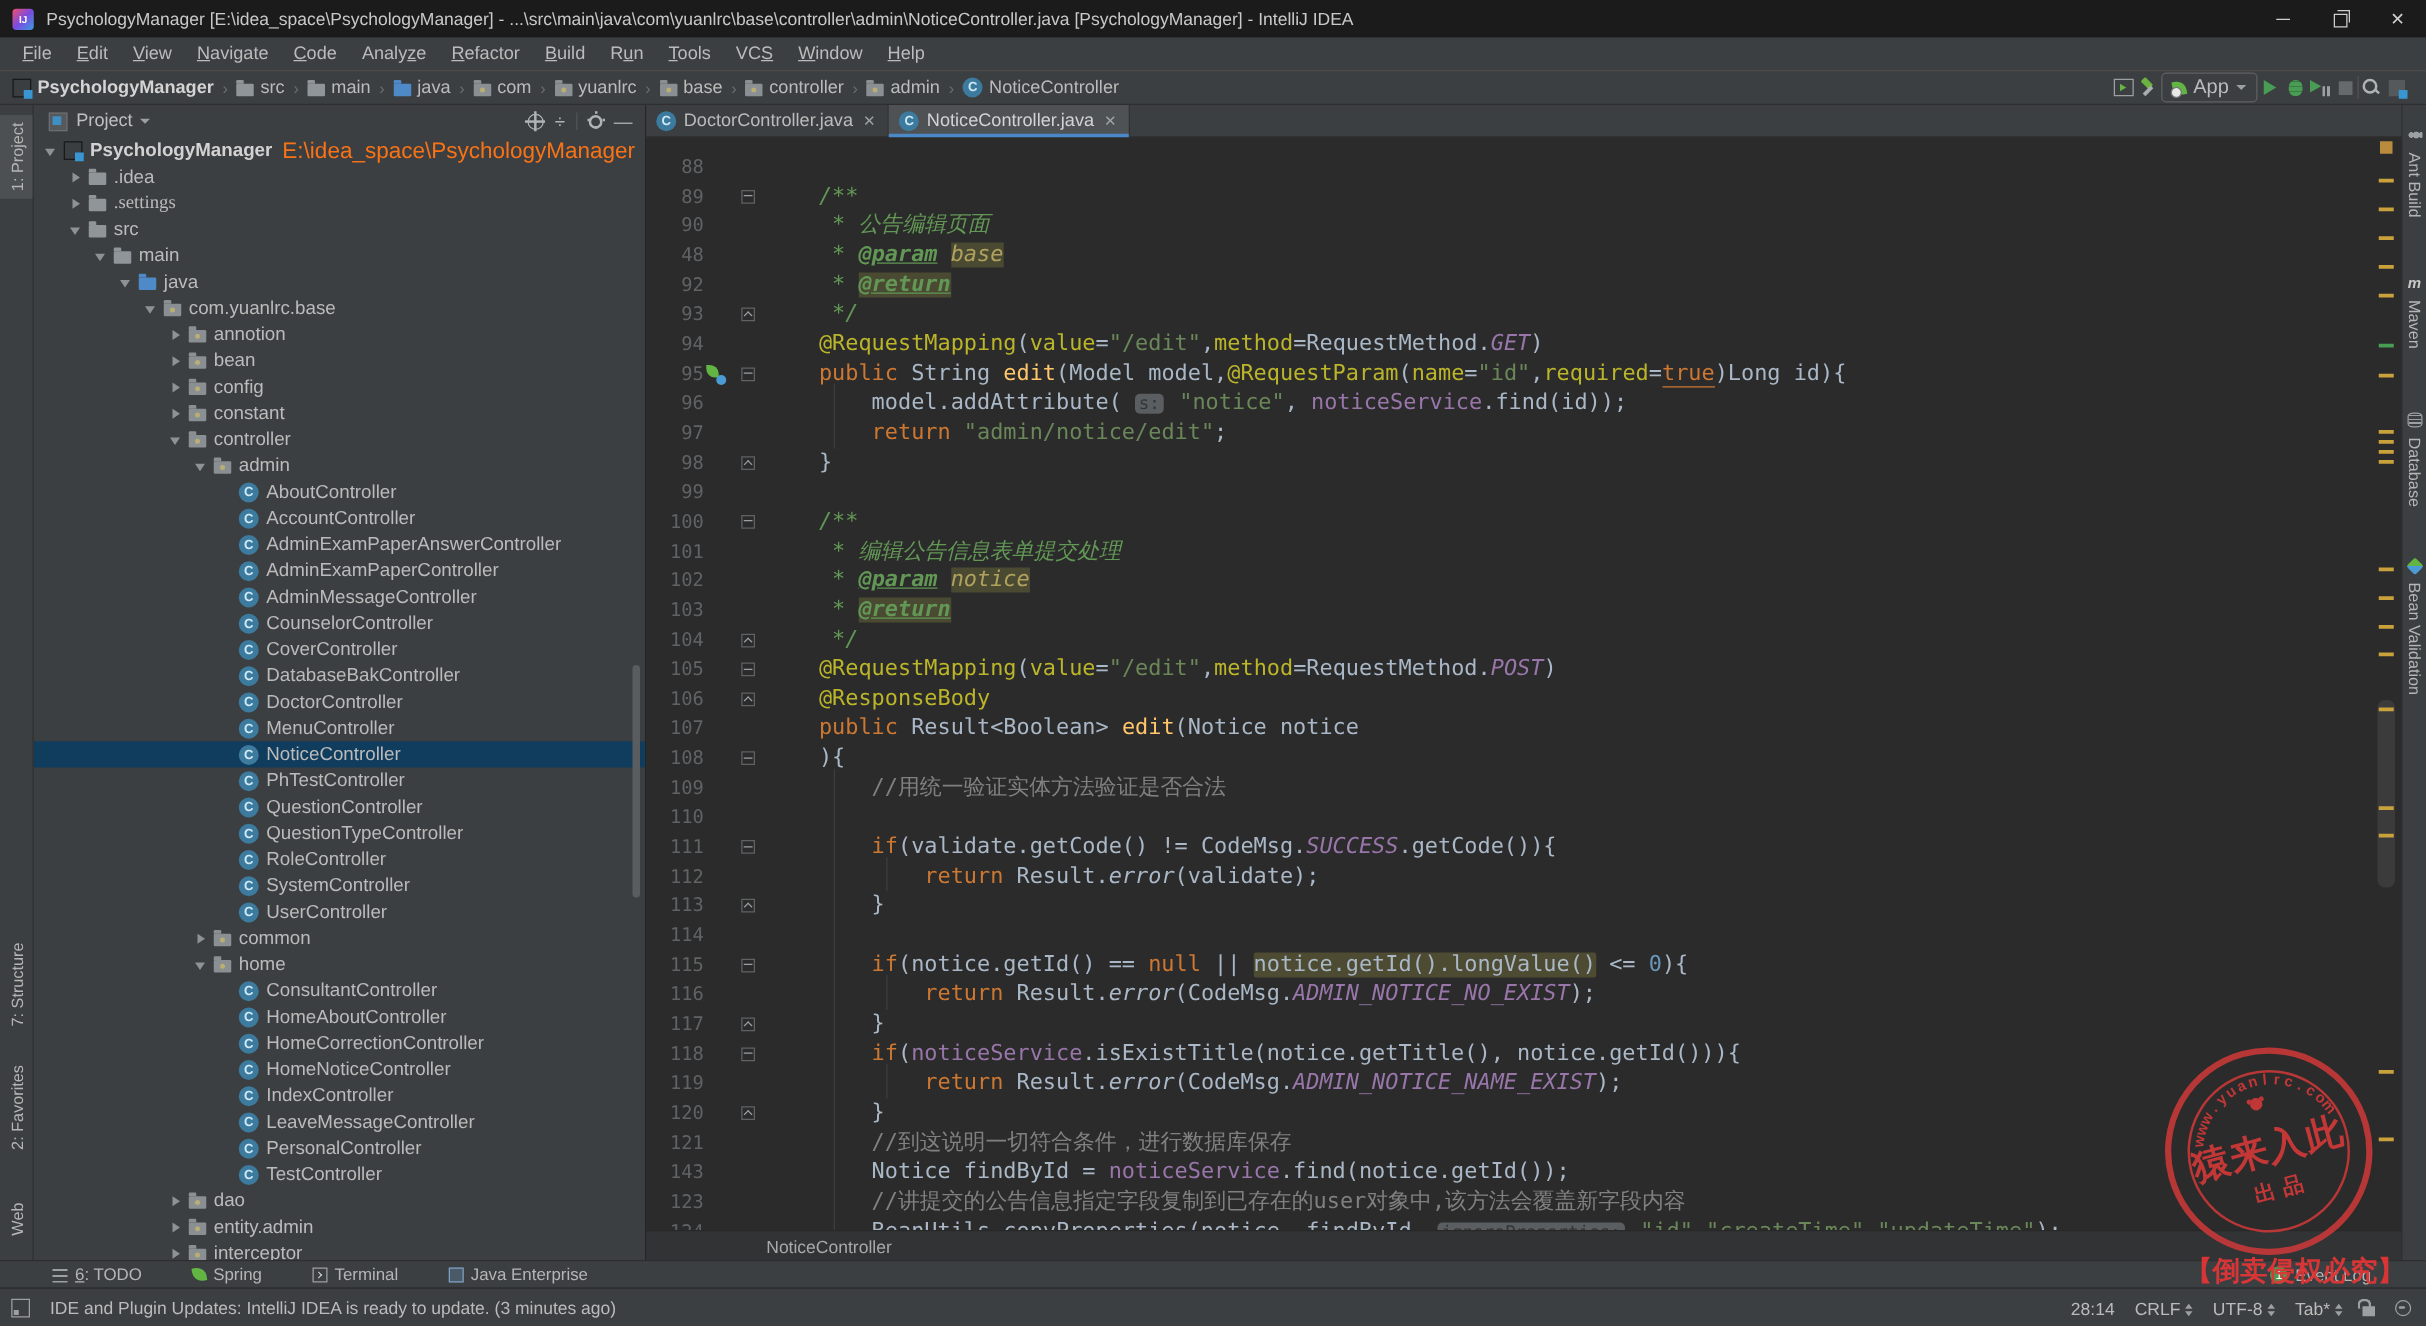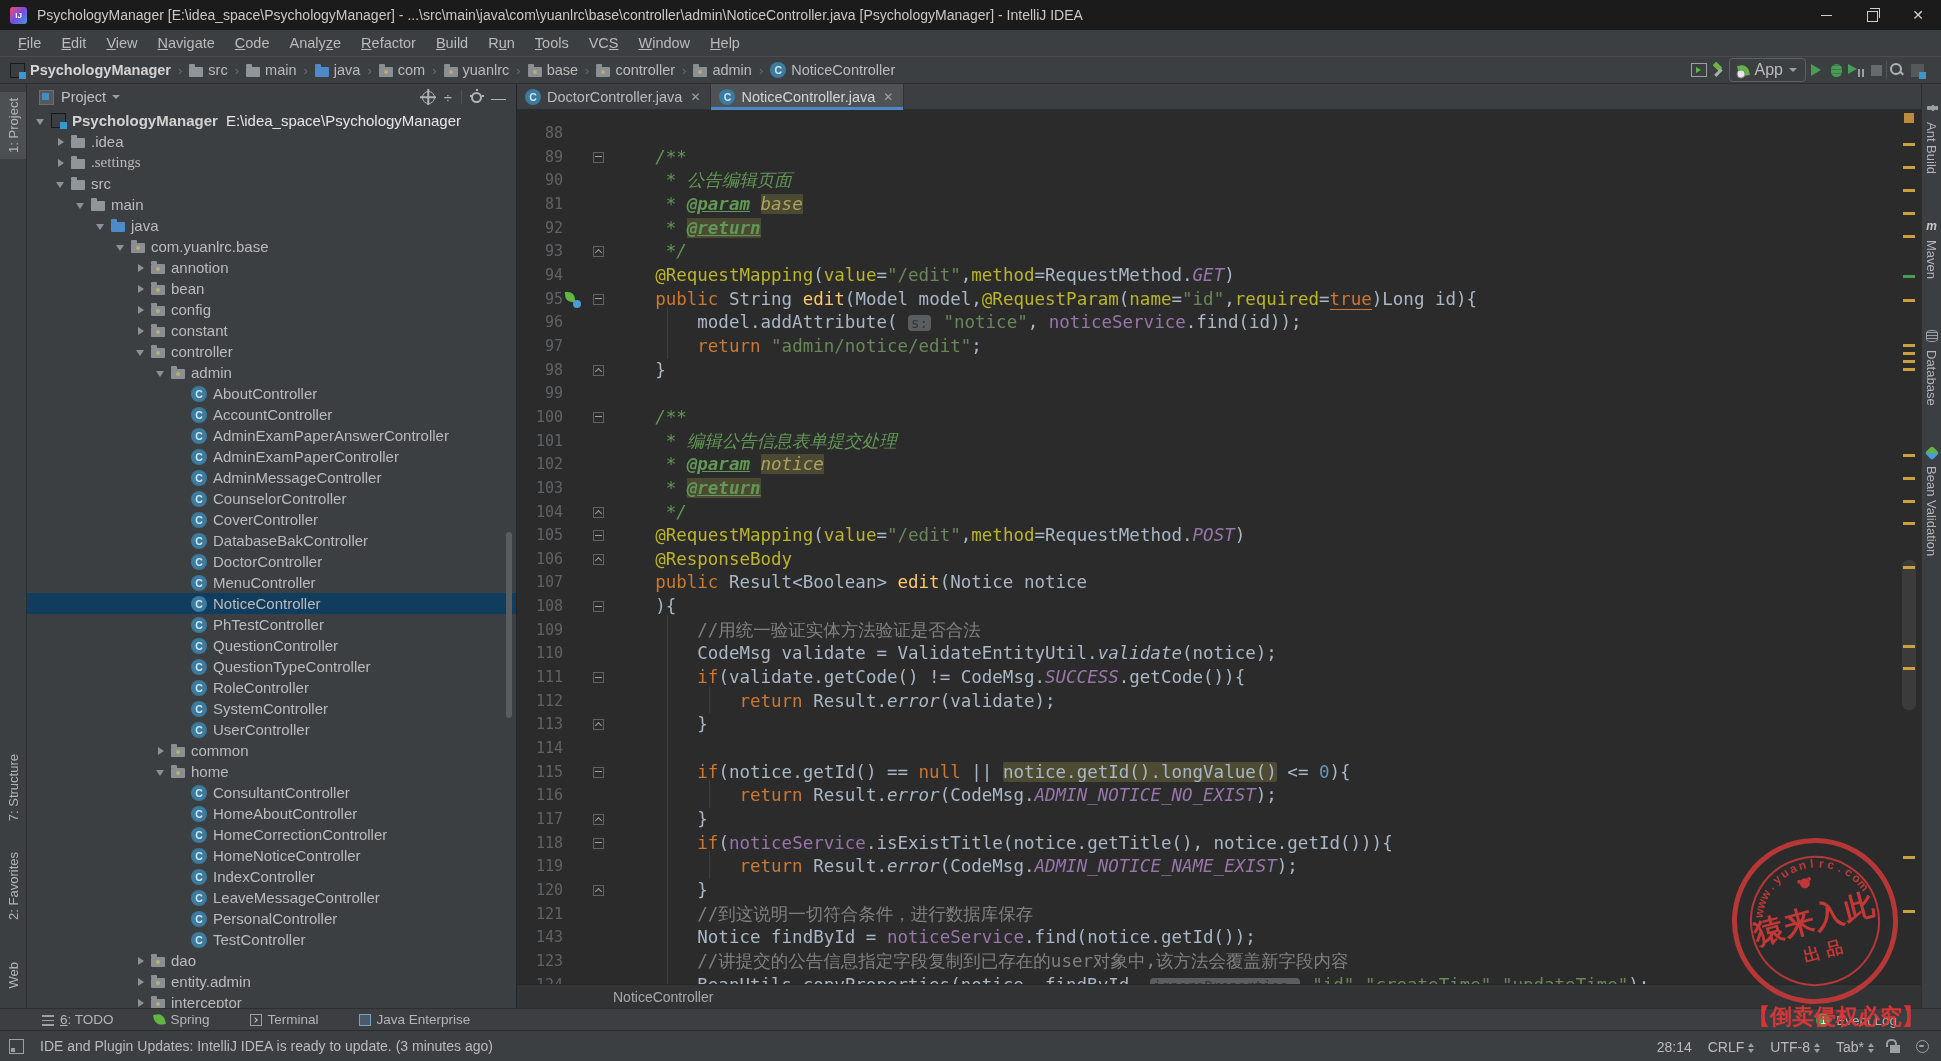--- a/index.html
+++ b/index.html
@@ -106,21 +106,21 @@
       box-shadow:0 12px 0 #afb3b5,-6px 6px 0 #afb3b5,6px 6px 0 #afb3b5;}
   #tree{position:absolute;left:0;top:26px;width:100%;height:898px;}
   .trow{position:absolute;left:0;width:100%;height:21px;display:flex;align-items:center;font-size:15px;color:#bbbbbb;white-space:nowrap;box-sizing:border-box;}
   .trow.sel{background:#103c5d;}
   .trow .arr{width:12px;height:12px;flex:0 0 12px;position:relative;margin-right:4px;}
   .arr.closed::after{content:"";position:absolute;left:3px;top:2px;border-left:6px solid #8f9294;border-top:4px solid transparent;border-bottom:4px solid transparent;}
   .arr.open::after{content:"";position:absolute;left:1px;top:4px;border-top:6px solid #8f9294;border-left:4px solid transparent;border-right:4px solid transparent;}
   .trow .ticon{margin-right:6px;flex:0 0 auto;}
   .trow .lbl{line-height:21px;}
   .trow.root .lbl{font-weight:bold;color:#d2d2d2;}
-  .trow .sub{margin-left:8px;color:#e5e5e5;font-size:15px;}
+  .trow .sub{margin-left:8px;color:#f97316;font-size:18px;}
   #tree-scroll{position:absolute;right:4px;top:448px;width:6px;height:186px;background:#5a5d5f;border-radius:3px;}
 
   
   #tabstrip{position:absolute;left:517px;top:84px;width:1404px;height:26px;background:#3c3f41;border-bottom:1px solid #2e2e2e;box-sizing:border-box;display:flex;}
   .tab{display:flex;align-items:center;gap:6px;padding:0 10px 0 8px;font-size:14.5px;color:#bbbbbb;position:relative;border-right:1px solid #323232;}
   .tab.active{background:#4e5254;color:#d3d3d3;}
   .tab.active::after{content:"";position:absolute;left:0;right:0;bottom:-1px;height:3px;background:#4a88c7;}
   .tab .x{color:#9fa3a5;font-size:12px;margin-left:2px;}
 
   
@@ -611,21 +611,21 @@
         <div class="cl">
           <span class="ln">89</span>
           <div class="fm o"></div>
           <span class="txt">    <span class="s-doc">/**</span></span>
         </div>
         <div class="cl">
           <span class="ln">90</span>
           <span class="txt">    <span class="s-doc"> * 公告编辑页面</span></span>
         </div>
         <div class="cl">
-          <span class="ln">81</span>
+          <span class="ln">48</span>
           <span class="txt">    <span class="s-doc"> * </span><span class="s-doctag">@param</span><span class="s-doc"> </span><span class="s-dochl">base</span></span>
         </div>
         <div class="cl">
           <span class="ln">92</span>
           <span class="txt">    <span class="s-doc"> * </span><span class="s-doctaghl">@return</span></span>
         </div>
         <div class="cl">
           <span class="ln">93</span>
           <div class="fm c"></div>
           <span class="txt">    <span class="s-doc"> */</span></span>
@@ -697,21 +697,20 @@
           <span class="ln">108</span>
           <div class="fm o"></div>
           <span class="txt">    <span class="s-d">){</span></span>
         </div>
         <div class="cl">
           <span class="ln">109</span>
           <span class="txt">        <span class="s-com">//用统一验证实体方法验证是否合法</span></span>
         </div>
         <div class="cl">
           <span class="ln">110</span>
-          <span class="txt">        <span class="s-d">CodeMsg validate = ValidateEntityUtil.</span><span class="s-smeth">validate</span><span class="s-d">(notice);</span></span>
         </div>
         <div class="cl">
           <span class="ln">111</span>
           <div class="fm o"></div>
           <span class="txt">        <span class="s-kw">if</span><span class="s-d">(validate.getCode() != CodeMsg.</span><span class="s-const">SUCCESS</span><span class="s-d">.getCode()){</span></span>
         </div>
         <div class="cl">
           <span class="ln">112</span>
           <span class="txt">            <span class="s-kw">return </span><span class="s-d">Result.</span><span class="s-smeth">error</span><span class="s-d">(validate);</span></span>
         </div>

